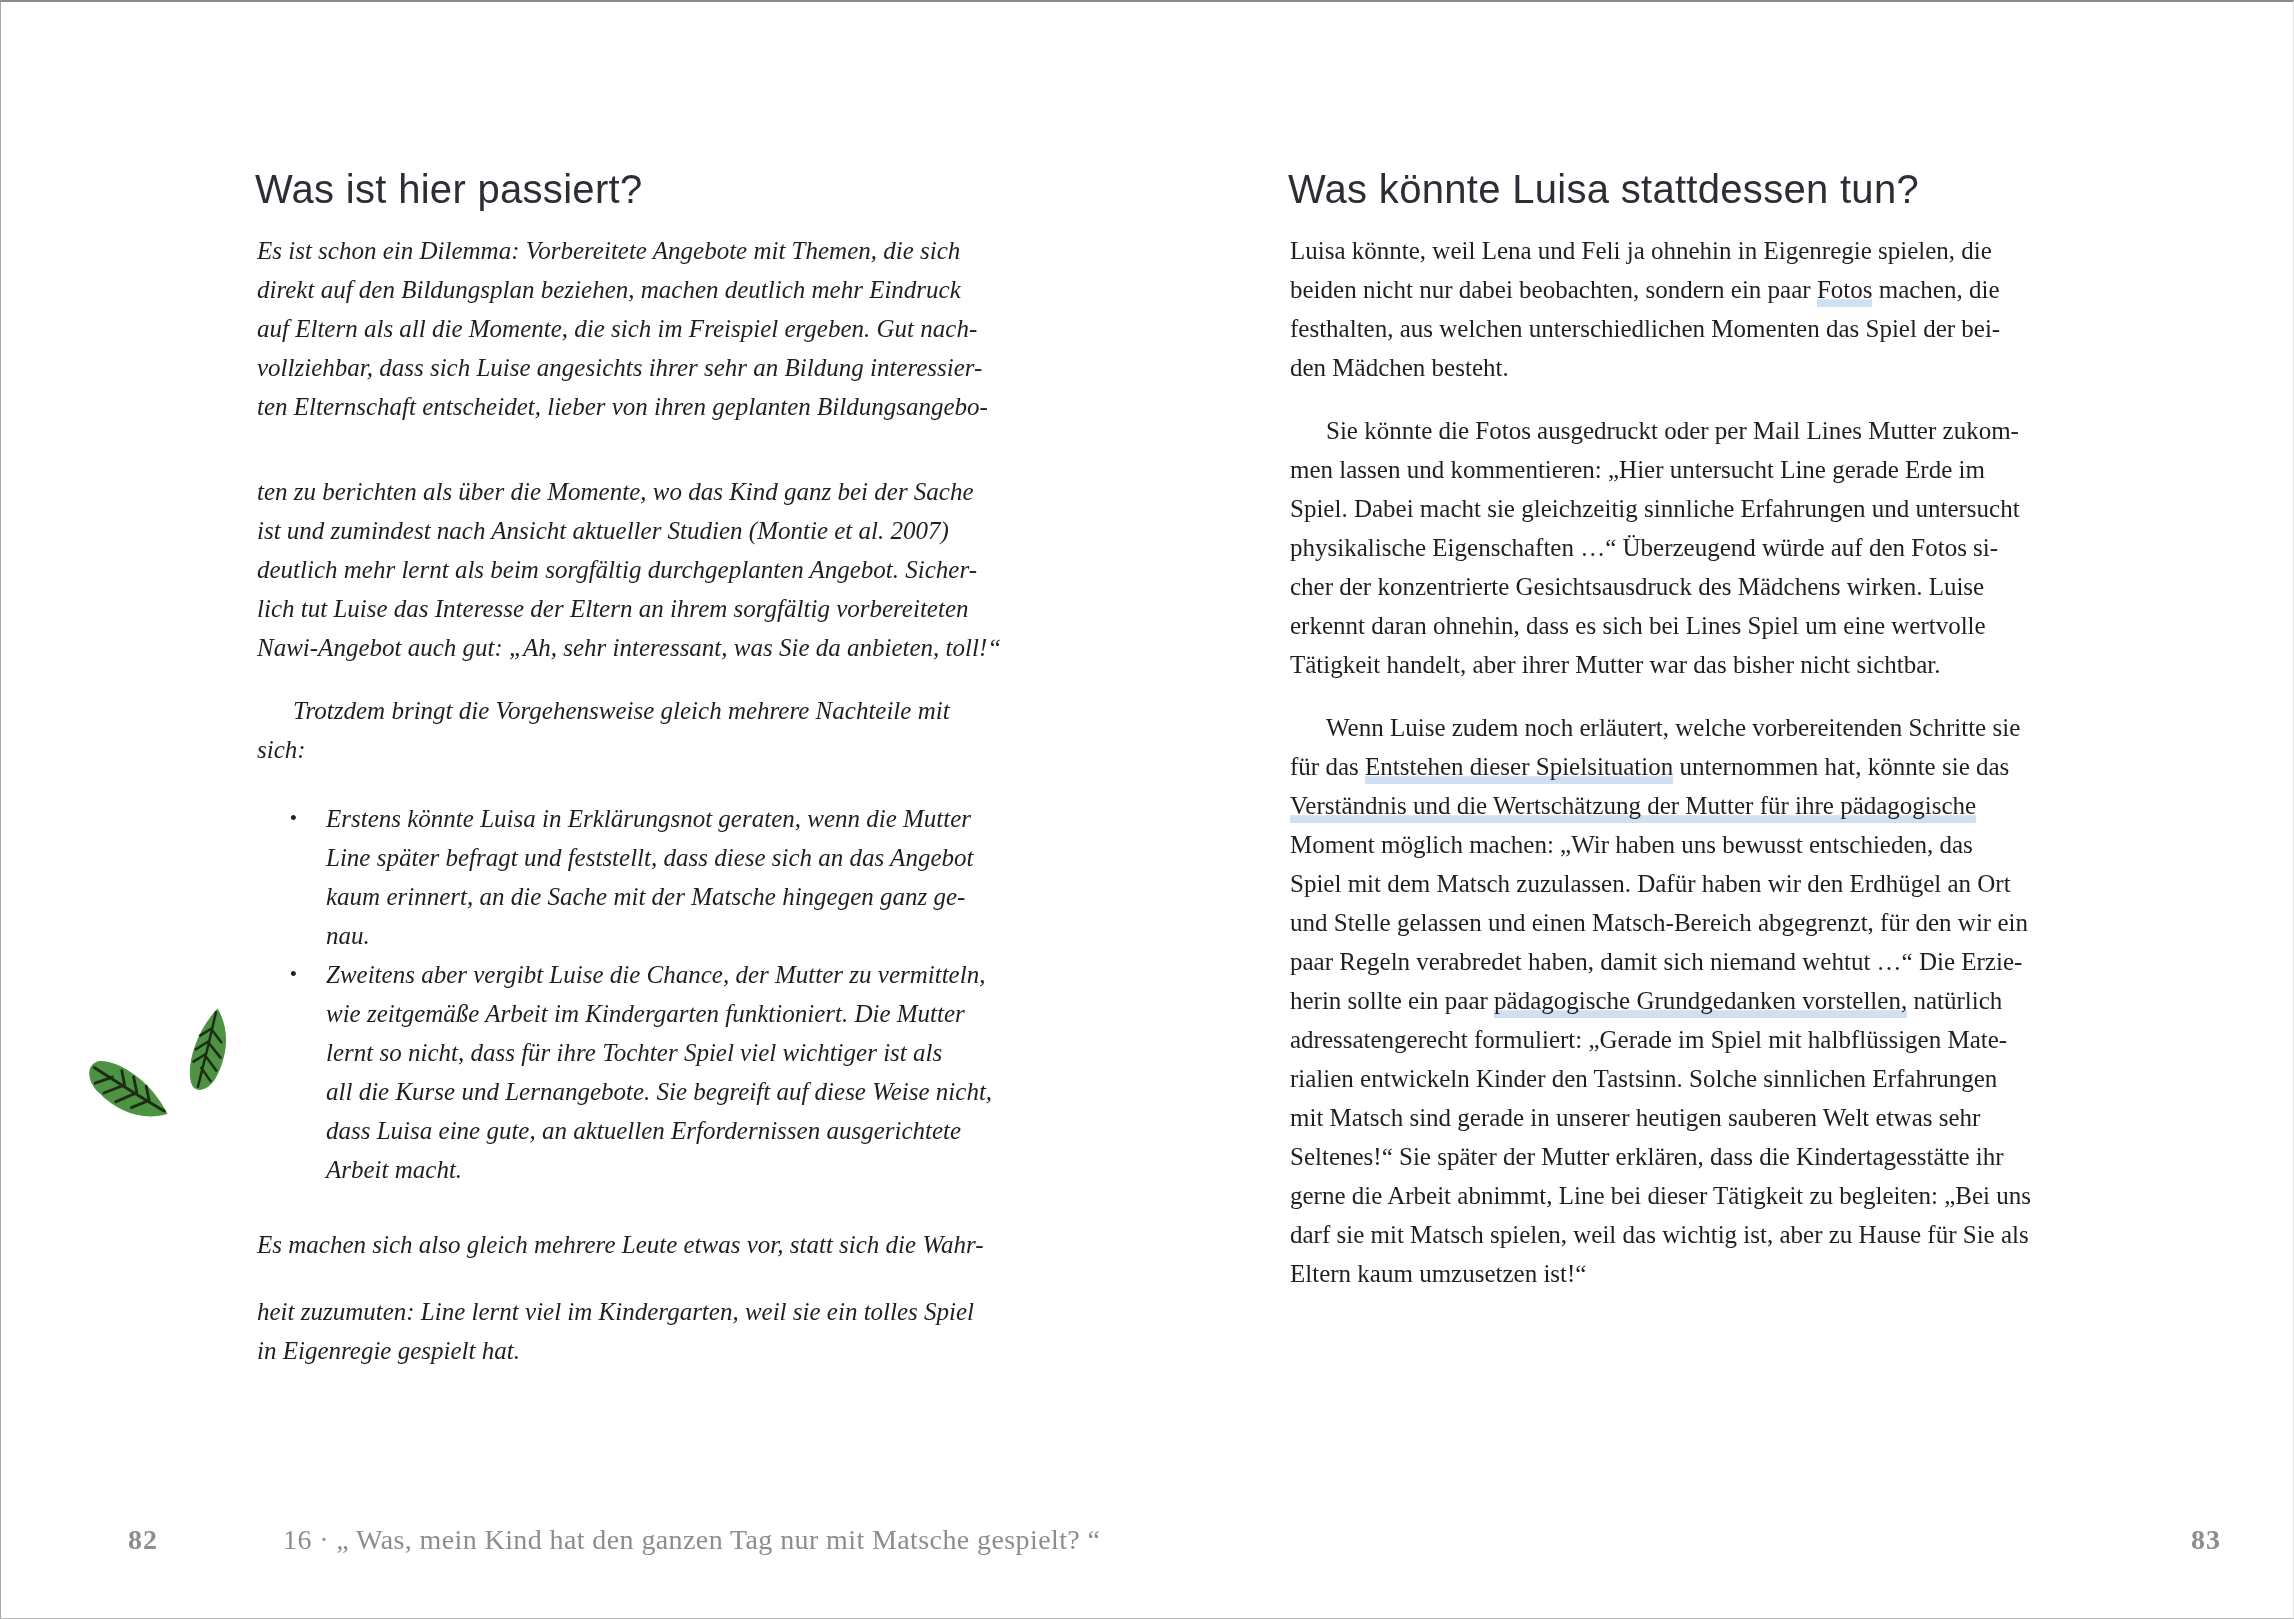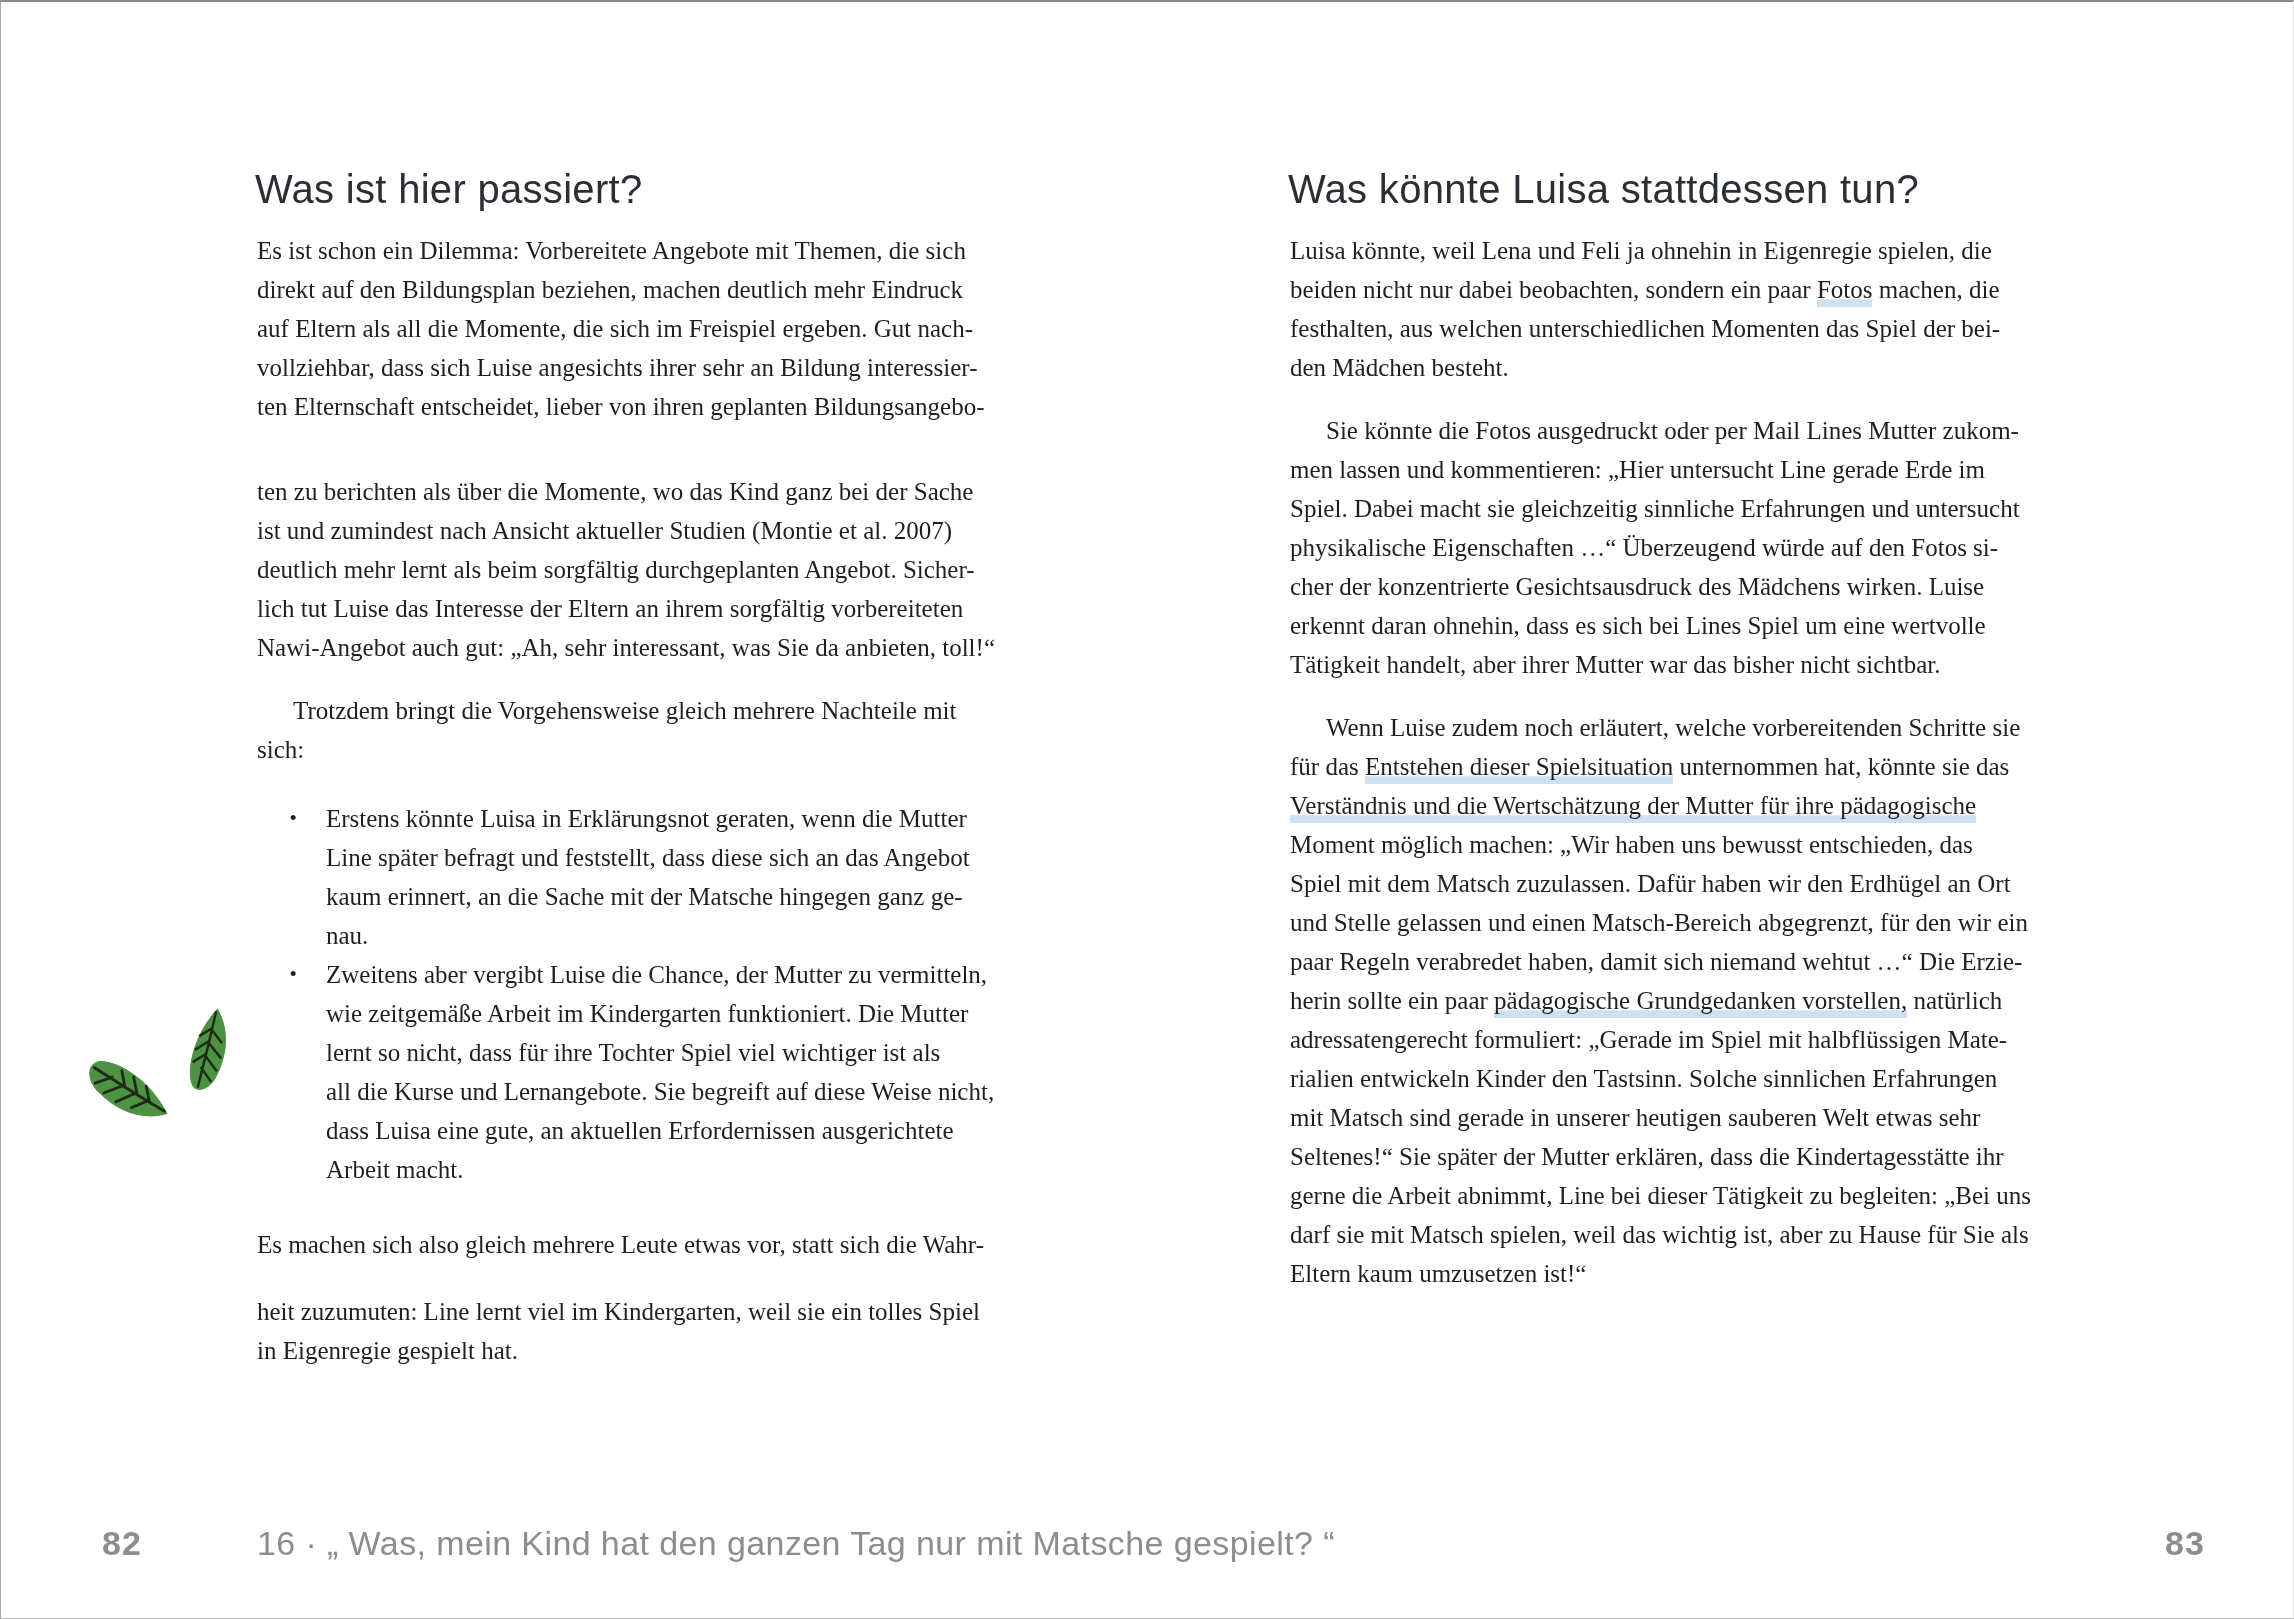--- a/index.html
+++ b/index.html
@@ -28,21 +28,21 @@
   }
   .heading.left{left:254px;}
   .heading.right{left:1287px;}
   .col{
     position:absolute;
     top:229px;
     width:778px;
     font-size:25px;
     color:var(--text-color,#1f1f1f);
   }
-  .col.left{left:256px;}
+  .col.left{left:256px;font-style:italic;}
   .col.right{left:1289px;}
   .line{
     height:39px;
     line-height:39px;
     white-space:nowrap;
     transform-origin:0 50%;
   }
   .line.indent{text-indent:36px;margin-top:24px;}
   .hl{
     box-shadow:inset 0 -3.8px 0 var(--highlight-color,#cfe0f2);
@@ -56,24 +56,25 @@
     box-sizing:border-box;
     padding-left:32.5px;
     height:39px;
     line-height:39px;
     font-size:21px;
   }
   .bullet-lines{flex:1;min-width:0;}
   .footer-item{
     position:absolute;
     top:1522px;
-    font-family:Liberation Sans, sans-serif;
-    font-size:34px;
+    font-family:Liberation Serif, serif;
+    font-size:28px;
     color:var(--footer-color,#8d8d8d);
     white-space:nowrap;
+    margin-left:26px;
   }
   .pagenum{font-weight:bold;letter-spacing:1px;}
   .footer-left{left:101px;}
   .footer-chapter{left:256px;letter-spacing:0.4px;}
   .footer-right{left:2164px;}
   .leaves{position:absolute;left:72px;top:996px;}
 </style>
 </head>
 <body>
 

